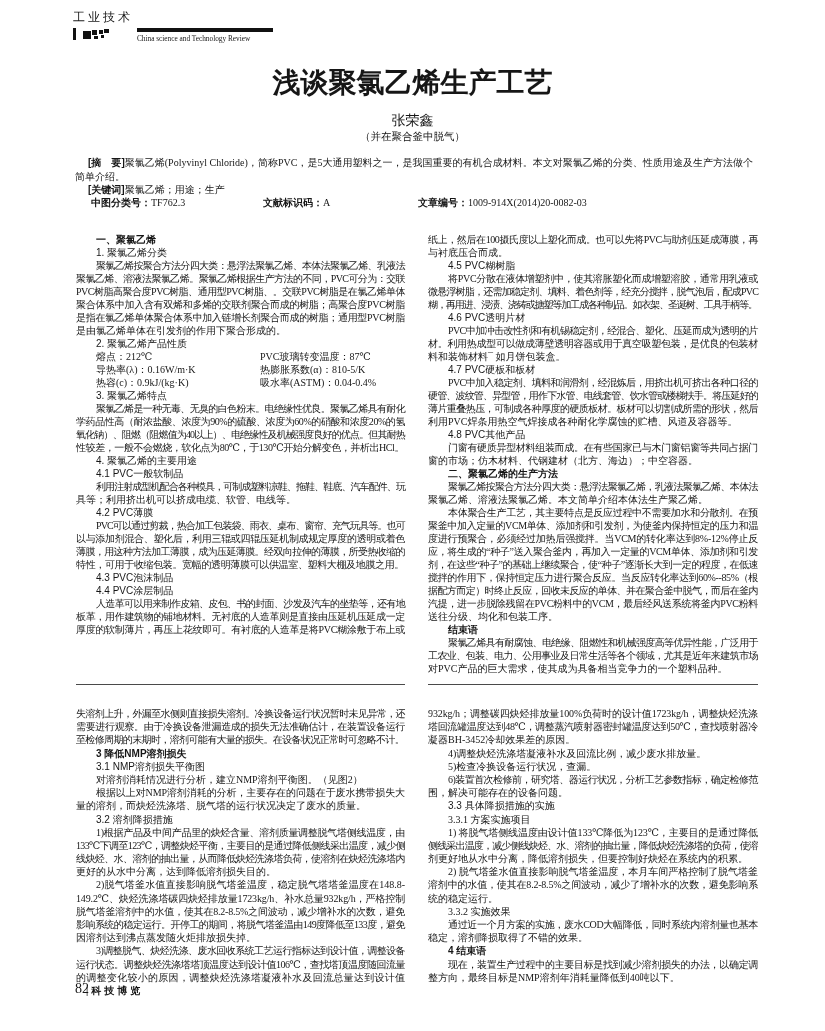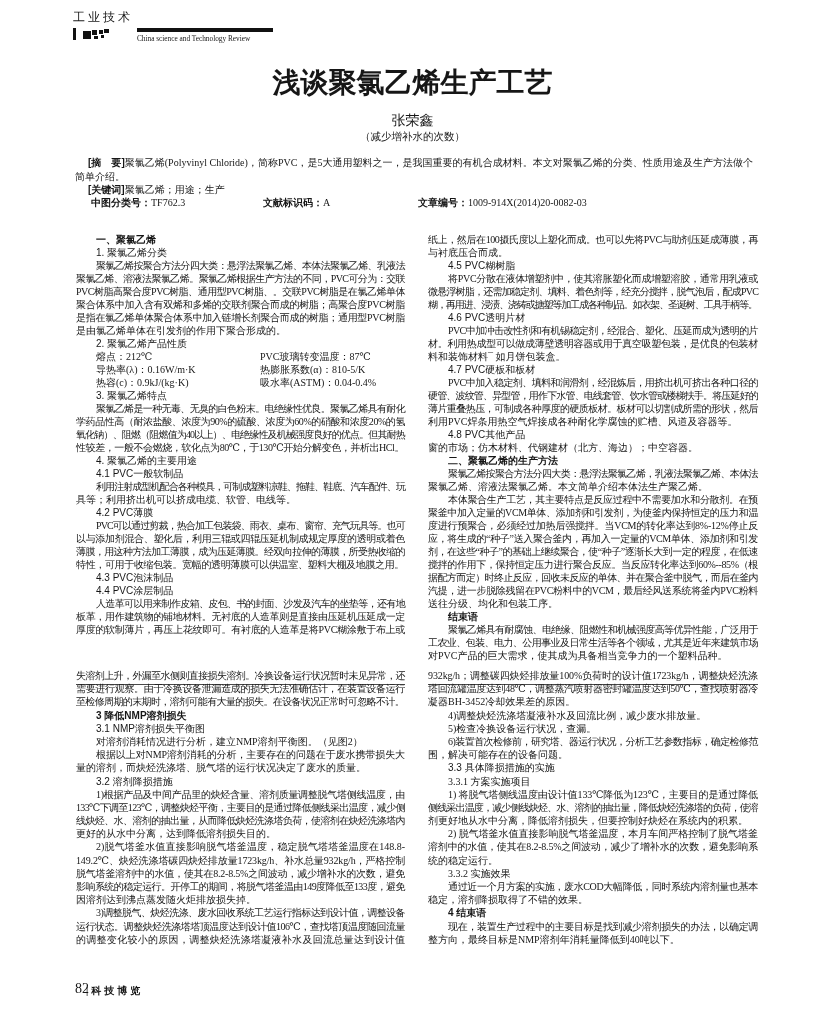--- a/index.html
+++ b/index.html
@@ -25,21 +25,21 @@
     .abstract { left: 75px; top: 156px; width: 678px; font-size: 10px; }
     .abstract .line { height: 14px; line-height: 14px; white-space: nowrap; }
     .abstract .first { text-indent: 13px; }
     .lbl { font-family: "Liberation Sans", "DejaVu Sans", sans-serif; font-weight: bold; }
     .keywords { left: 88px; top: 183px; font-size: 10px; line-height: 14px; white-space: nowrap; }
     .clc-row { top: 196px; font-size: 10px; line-height: 14px; white-space: nowrap; }
 
     
     .col { position: absolute; font-size: 10px; }
     .col.upper { top: 233px; }
-    .col.lower { top: 669px; }
+    .col.lower { top: 707px; }
     .col.left { left: 76px; width: 329px; }
     .col.right { left: 428px; width: 330px; }
     .col .line { height: 13px; line-height: 13px; white-space: nowrap; }
     .col.lower .line { height: 13.2px; line-height: 13.2px; }
     .line.indent { text-indent: 2em; }
     .line.just { text-align: justify; text-align-last: justify; }
     .h1 { font-family: "Liberation Sans", "DejaVu Sans", sans-serif; font-weight: bold; }
     .h2 { font-family: "Liberation Sans", "DejaVu Sans", sans-serif; }
     .h3 { font-family: "Liberation Serif", "DejaVu Serif", serif; }
     .pair { position: relative; height: 13px; line-height: 13px; white-space: nowrap; }
@@ -65,21 +65,21 @@
   <rect x="21" y="9" width="4" height="3" fill="#111"></rect>
   <rect x="26" y="3" width="4" height="4" fill="#111"></rect>
   <rect x="31" y="2" width="5" height="4" fill="#111"></rect>
   <rect x="28" y="8" width="3" height="3" fill="#111"></rect>
 </svg>
 <div class="abs banner"></div>
 <div class="abs journal-en">China science and Technology Review</div>
 
 <div class="abs title">浅谈聚氯乙烯生产工艺</div>
 <div class="abs author">张荣鑫</div>
-<div class="abs affil">（减少增补水的次数）</div>
+<div class="abs affil">（并在聚合釜中脱气）</div>
 
 <div class="abs abstract">
   <div class="line first just"><span class="lbl">[摘　要]</span><span>聚氯乙烯(Polyvinyl Chloride)，简称PVC，是5大通用塑料之一，是我国重要的有机合成材料。本文对聚氯乙烯的分类、性质用途及生产方法做个</span></div>
   <div class="line">简单介绍。</div>
 </div>
 
 <div class="abs keywords">
   <span class="lbl">[关键词]</span><span>聚氯乙烯；用途；生产</span>
 </div>
 
@@ -164,20 +164,21 @@
     </div>
     <div class="line indent h2">4.7 PVC硬板和板材</div>
     <div class="para">
       <div class="line indent just" style="letter-spacing: -0.588235px;">PVC中加入稳定剂、填料和润滑剂，经混炼后，用挤出机可挤出各种口径的</div>
       <div class="line just" style="letter-spacing: -0.861111px;">硬管、波纹管、异型管，用作下水管、电线套管、饮水管或楼梯扶手。将压延好的</div>
       <div class="line just" style="letter-spacing: -0.6px;">薄片重叠热压，可制成各种厚度的硬质板材。板材可以切割成所需的形状，然后</div>
       <div class="line">利用PVC焊条用热空气焊接成各种耐化学腐蚀的贮槽、风道及容器等。</div>
     </div>
     <div class="line indent h2">4.8 PVC其他产品</div>
     <div class="para">
+      <div class="line indent just" style="letter-spacing: -0.34375px;">门窗有硬质异型材料组装而成。在有些国家已与木门窗铝窗等共同占据门</div>
       <div class="line">窗的市场；仿木材料、代钢建材（北方、海边）；中空容器。</div>
     </div>
     <div class="line indent h1">二、聚氯乙烯的生产方法</div>
     <div class="para">
       <div class="line indent just" style="letter-spacing: -0.636364px;">聚氯乙烯按聚合方法分四大类：悬浮法聚氯乙烯，乳液法聚氯乙烯、本体法</div>
       <div class="line">聚氯乙烯、溶液法聚氯乙烯。本文简单介绍本体法生产聚乙烯。</div>
     </div>
     <div class="para">
       <div class="line indent just" style="letter-spacing: -0.34375px;">本体聚合生产工艺，其主要特点是反应过程中不需要加水和分散剂。在预</div>
       <div class="line just" style="letter-spacing: -0.4px;">聚釜中加入定量的VCM单体、添加剂和引发剂，为使釜内保持恒定的压力和温</div>

